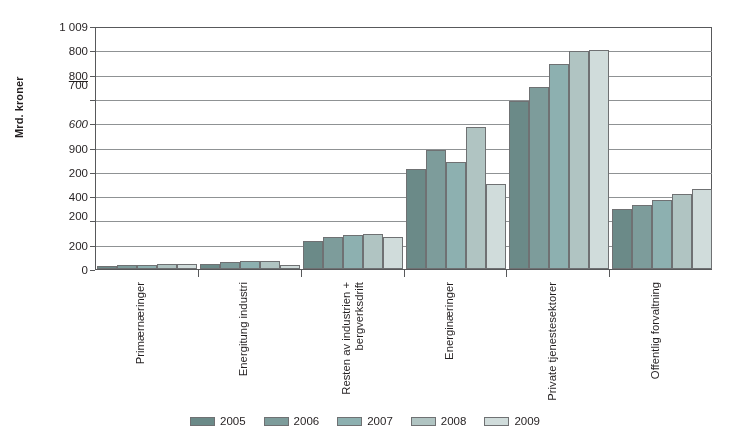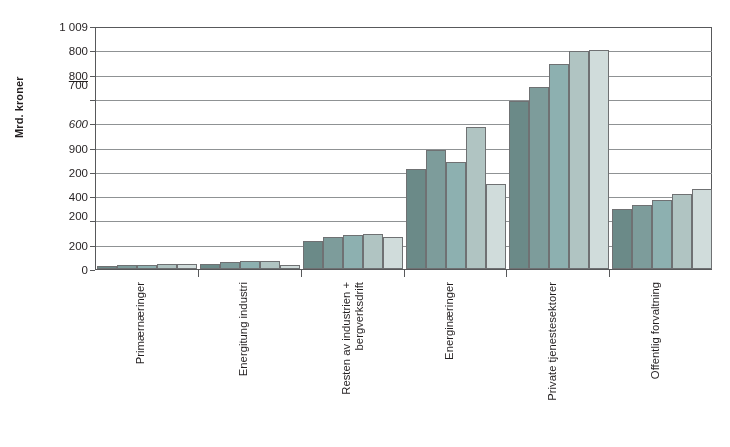--- a/index.html
+++ b/index.html
@@ -264,14 +264,36 @@
   <div id="x-labels">
       <div class="x-label" style="left: 134.417px;">Primærnæringer</div>
       <div class="x-label" style="left: 237.25px;">Energitung industri</div>
       <div class="x-label" style="left: 340.083px;">Resten av industrien +
 bergverksdrift</div>
       <div class="x-label" style="left: 442.917px;">Energinæringer</div>
       <div class="x-label" style="left: 545.75px;">Private tjenestesektorer</div>
       <div class="x-label" style="left: 648.583px;">Offentlig forvaltning</div>
     </div>
 
+  <div id="legend">
+      <div class="legend-item">
+        <span class="legend-swatch" style="background: rgb(107, 138, 136);"></span>
+        <span class="legend-label">2005</span>
+      </div>
+      <div class="legend-item">
+        <span class="legend-swatch" style="background: rgb(125, 156, 155);"></span>
+        <span class="legend-label">2006</span>
+      </div>
+      <div class="legend-item">
+        <span class="legend-swatch" style="background: rgb(141, 176, 176);"></span>
+        <span class="legend-label">2007</span>
+      </div>
+      <div class="legend-item">
+        <span class="legend-swatch" style="background: rgb(176, 196, 194);"></span>
+        <span class="legend-label">2008</span>
+      </div>
+      <div class="legend-item">
+        <span class="legend-swatch" style="background: rgb(208, 220, 219);"></span>
+        <span class="legend-label">2009</span>
+      </div>
+    </div>
 
 </div>
 
 </body></html>

